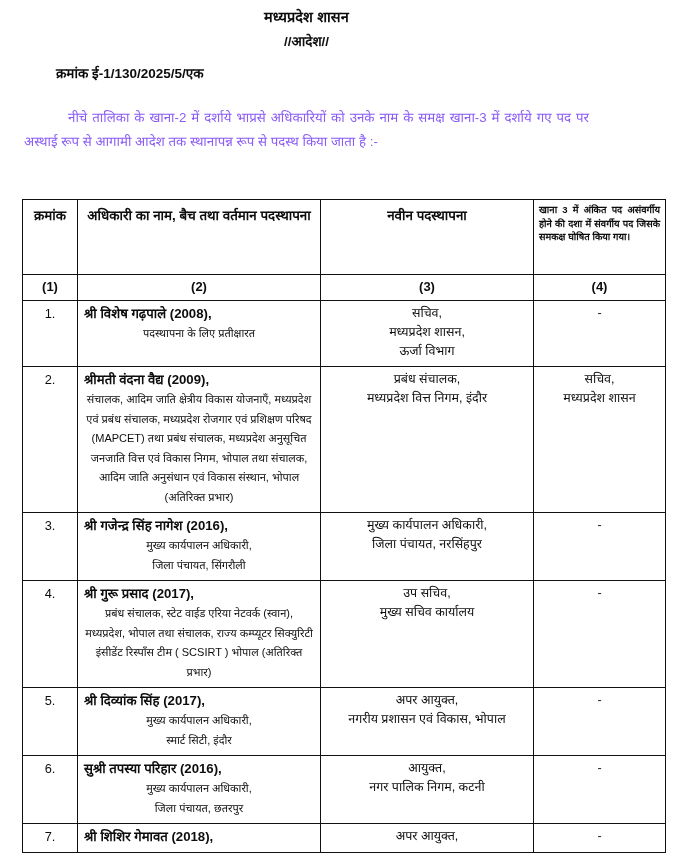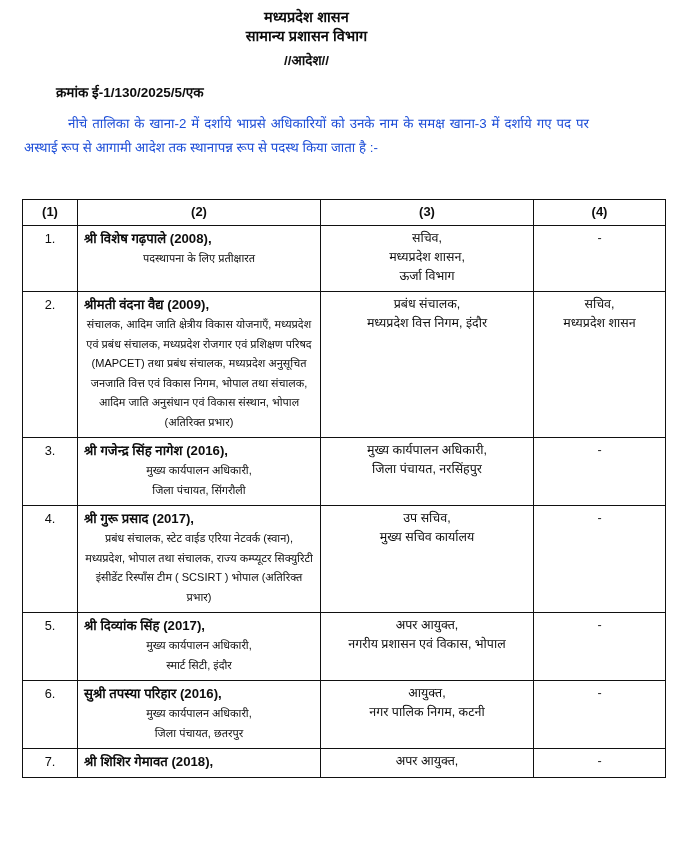--- a/index.html
+++ b/index.html
@@ -59,27 +59,27 @@
     font-weight: 700;
     color: #0c0c0c;
     flex-direction: column;
   }
   .refrow .date {
     padding-right: 14px;
   }
 
   
   .intro {
-    margin-top: 11px;
+    margin-top: 24px;
     padding: 0 24px 0 24px;
     font-size: 13.3px;
     line-height: 24px;
     text-align: justify;
     text-justify: inter-word;
-    color: #1d4ed8;
+    color: #8b5cf6;
   }
   .intro .indent { display: inline-block; width: 44px; }
 
   
   .tablewrap {
     position: absolute;
     left: 22px;
     top: 199px;
     width: 643px;
   }
@@ -160,40 +160,45 @@
   td.equiv.dash { color: #222; }
   .nl { display: block; text-align: center; }
 </style>
 </head>
 <body>
 
 <div class="page">
 
   <div class="masthead">
     <div class="line">मध्यप्रदेश शासन</div>
-    <div class="line">सामान्य प्रशासन विभाग</div>
     <div class="order-tag">//आदेश//</div>
   </div>
 
   <div class="refrow">
     <div class="refno">क्रमांक ई-1/130/2025/5/एक</div>
   </div>
 
   <div class="intro"><span class="indent"></span><span>नीचे तालिका के खाना-2 में दर्शाये भाप्रसे अधिकारियों को उनके नाम के समक्ष खाना-3 में दर्शाये गए पद पर अस्थाई रूप से आगामी आदेश तक स्थानापन्न रूप से पदस्थ किया जाता है :-</span></div>
 
   <div class="tablewrap">
     <table class="order-table">
       <colgroup>
         <col class="c1">
           <col class="c2">
           <col class="c3">
           <col class="c4">
       </colgroup>
       <thead>
         <tr>
+          <th class="head">क्रमांक</th>
+          <th class="head">अधिकारी का नाम, बैच तथा वर्तमान पदस्थापना</th>
+          <th class="head">नवीन पदस्थापना</th>
+          <th class="head small">खाना 3 में अंकित पद असंवर्गीय होने की दशा में संवर्गीय पद जिसके समकक्ष घोषित किया गया।</th>
+        </tr>
+        <tr>
           <th class="numhead">(1)</th>
           <th class="numhead">(2)</th>
           <th class="numhead">(3)</th>
           <th class="numhead">(4)</th>
         </tr>
       </thead>
       <tbody id="table-body">
           <tr>
             <td class="sno">1.</td>
             <td class="officer">

